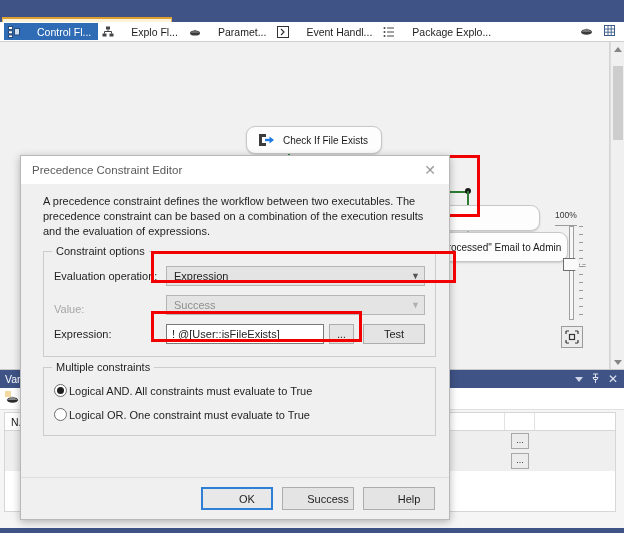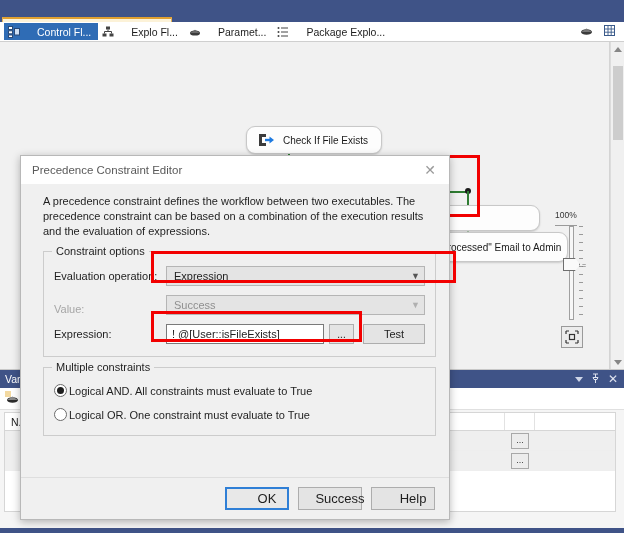--- a/index.html
+++ b/index.html
@@ -302,23 +302,23 @@
     flex: 0 0 13px;
   }
   .radio .dotin { width: 7px; height: 7px; border-radius: 50%; background: #1e1e1e; }
   .dlg-footer {
     position: absolute; left: 0; bottom: 0; width: 100%; height: 42px;
     background: #f0f0f0; border-top: 1px solid #dedede;
     display: flex; align-items: center; justify-content: flex-end;
     gap: 9px; padding-right: 14px;
   }
   .dbtn {
-    width: 64px; height: 23px;
+    width: 72px; height: 23px;
     background: #e4e4e4; border: 1px solid #adadad;
-    font-size: 13px; display: flex; align-items: center; justify-content: center;
+    font-size: 11px; display: flex; align-items: center; justify-content: center;
     color: #1e1e1e;
     padding-left: 20px;
   }
   .dbtn.focus { border: 2px solid #2f7fd6; background: #e8e8e8; }
 
   .statusbar {
     position: absolute; left: 0; bottom: 0; width: 624px; height: 5px;
     background: #3f5387;
   }
 </style>
@@ -372,20 +372,29 @@
       <span>Explo Fl...</span>
     </div>
     <div class="dtab">
       <span class="dtab-ico">
         <svg width="12" height="12" viewBox="0 0 12 12">
             <ellipse cx="6" cy="7" rx="5" ry="2.6" fill="#3b3b3b"></ellipse>
             <path d="M1 7l5-3.2L11 7" fill="#6a6a6a"></path>
           </svg>
       </span>
       <span>Paramet...</span>
+    </div>
+    <div class="dtab">
+      <span class="dtab-ico">
+        <svg width="12" height="12" viewBox="0 0 12 12">
+            <rect x="0.5" y="0.5" width="11" height="11" fill="#fff" stroke="#333"></rect>
+            <path d="M4 3l3 3-3 3" stroke="#333" fill="none" stroke-width="1.2"></path>
+          </svg>
+      </span>
+      <span>Event Handl...</span>
     </div>
     <div class="dtab">
       <span class="dtab-ico">
         <svg width="12" height="12" viewBox="0 0 12 12">
             <circle cx="1.5" cy="2" r="1" fill="#444"></circle>
             <circle cx="1.5" cy="6" r="1" fill="#444"></circle>
             <circle cx="1.5" cy="10" r="1" fill="#444"></circle>
             <path d="M4 2h7M4 6h7M4 10h7" stroke="#444" stroke-width="1"></path>
           </svg>
       </span>

